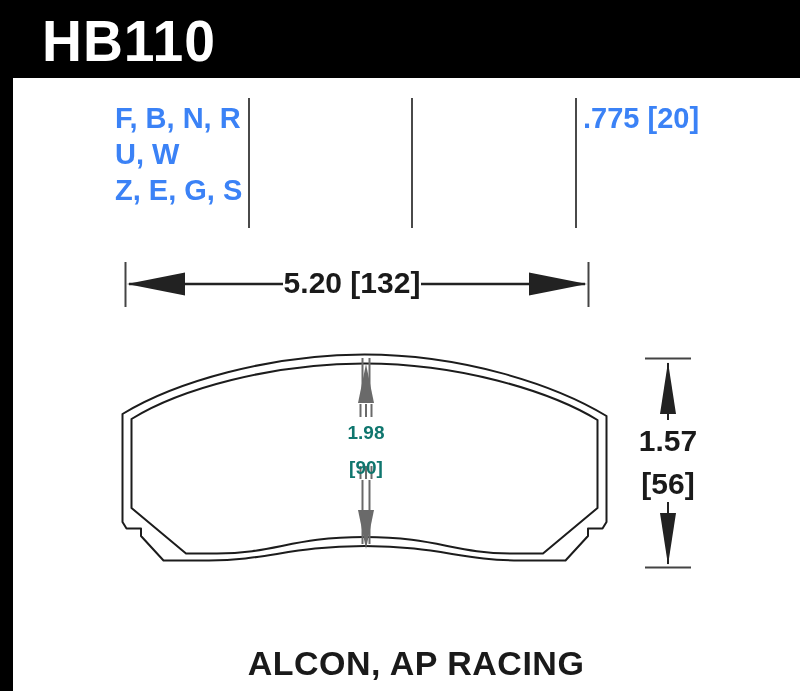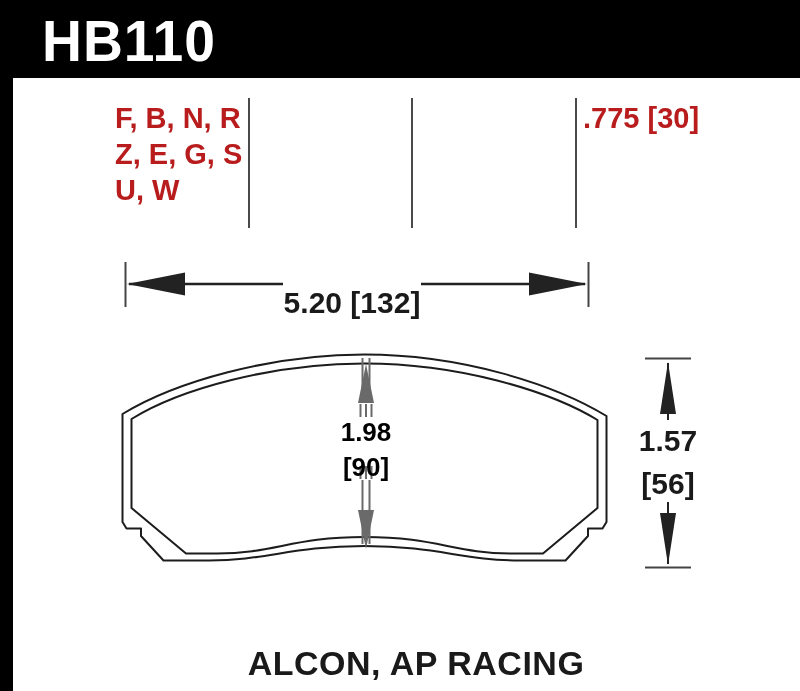--- a/index.html
+++ b/index.html
@@ -8,29 +8,29 @@
 
   
   .top-bar{position:absolute;left:0;top:0;width:800px;height:78px;background:#000;}
   .left-bar{position:absolute;left:0;top:0;width:13px;height:691px;background:#000;}
   .part-number{position:absolute;left:42px;top:8px;color:#fff;font-size:57px;font-weight:bold;
                letter-spacing:1px;transform:scaleX(.97);transform-origin:left;}
 
   
   .divider{position:absolute;top:98px;height:130px;width:2px;background:#4a4a4a;}
   .div-1{left:248px;} .div-2{left:411px;} .div-3{left:575px;}
-  .spec-text{position:absolute;color:#b91c1c;font-size:29px;font-weight:bold;line-height:36px;white-space:nowrap;}
+  .spec-text{position:absolute;color:#3b82f6;font-size:29px;font-weight:bold;line-height:36px;white-space:nowrap;}
   .compounds{left:115px;top:100px;}
   .thickness{left:583px;top:100px;}
 
   
   .dim-label{position:absolute;color:#1a1a1a;font-weight:bold;white-space:nowrap;text-align:center;}
-  .width-label{left:283px;top:266px;width:138px;font-size:30px;margin-top:20px;}
+  .width-label{left:283px;top:266px;width:138px;font-size:30px;}
   .height-label{left:618px;top:419px;width:100px;font-size:30px;line-height:43px;}
-  .center-label{left:316px;top:415px;width:100px;font-size:26px;line-height:35px;color:#000000;}
+  .center-label{left:316px;top:415px;width:100px;font-size:19px;line-height:35px;color:#0f766e;}
 
   .footer-label{position:absolute;left:32px;top:644px;width:768px;text-align:center;
                 color:#1a1a1a;font-size:34px;font-weight:bold;letter-spacing:.5px;}
 
   svg{position:absolute;left:0;top:0;}
 </style>
 </head>
 <body>
 
 <div class="stage">
@@ -38,26 +38,26 @@
   <div class="top-bar"></div>
   <div class="left-bar"></div>
   <div class="part-number">HB110</div>
 
   <div class="divider div-1"></div>
   <div class="divider div-2"></div>
   <div class="divider div-3"></div>
 
   <div class="spec-text compounds">
     <div>F, B, N, R</div>
+    <div>U, W</div>
     <div>Z, E, G, S</div>
-    <div>U, W</div>
   </div>
 
   <div class="spec-text thickness">
-    <div>.775 [30]</div>
+    <div>.775 [20]</div>
   </div>
 
   <svg width="800" height="691" viewBox="0 0 800 691">
 
     <g stroke="#222" fill="#222">
       <line x1="125.5" y1="262" x2="125.5" y2="307" stroke="#444" stroke-width="2"></line>
       <line x1="588.5" y1="262" x2="588.5" y2="307" stroke="#444" stroke-width="2"></line>
       <line x1="129" y1="284" x2="283" y2="284" stroke-width="2.5"></line>
       <line x1="421" y1="284" x2="585" y2="284" stroke-width="2.5"></line>
       <polygon points="127,284 185,272.5 185,295.5" stroke="none"></polygon>

